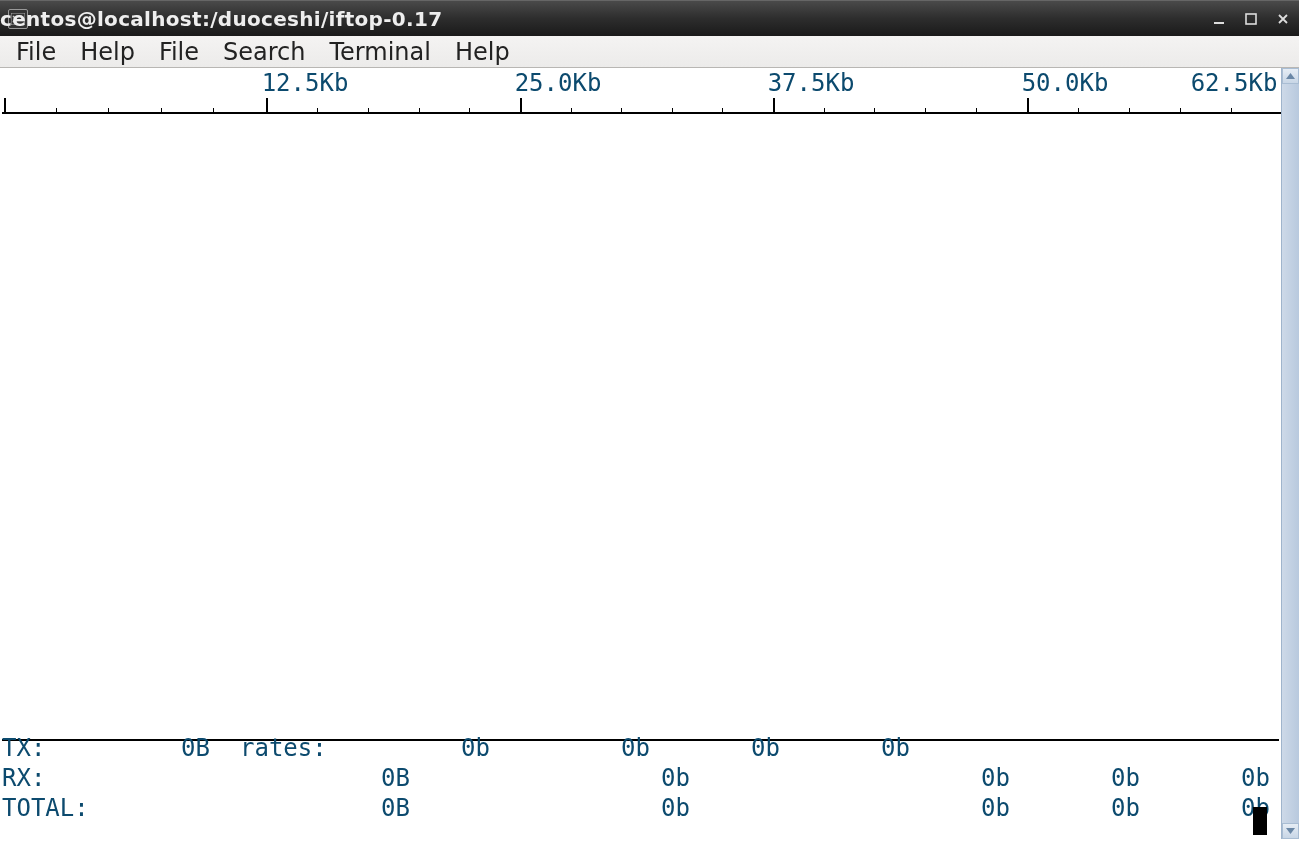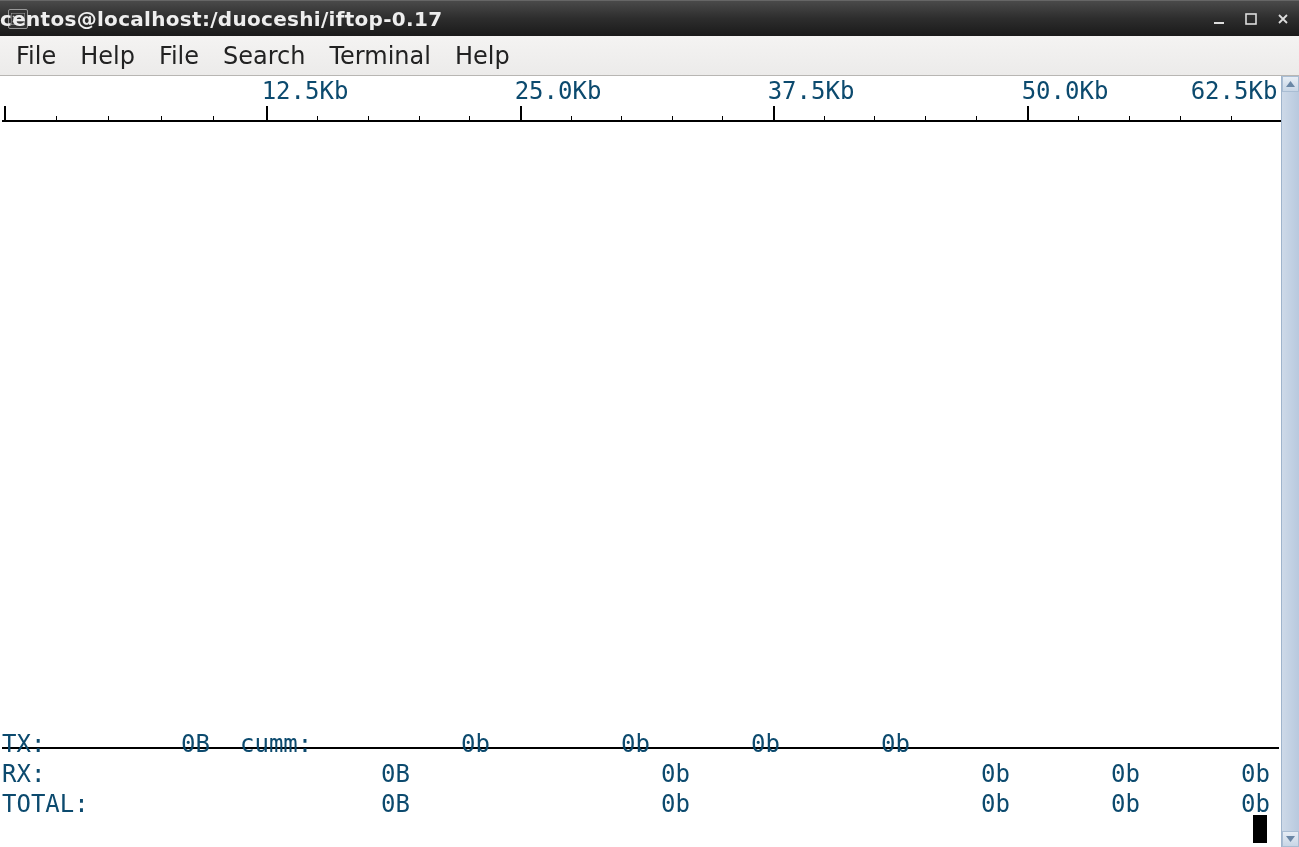--- a/index.html
+++ b/index.html
@@ -49,21 +49,21 @@
       align-items: center;
       justify-content: center;
       color: #ddd;
       font-size: 14px;
       cursor: pointer;
     }
     .win-min svg, .win-max svg, .win-close svg { display:block; }
     
     
     .menubar {
-      height: 40px;
+      height: 32px;
       background: linear-gradient(to bottom, #f4f3f2 0%, #ecebea 100%);
       border-bottom: 1px solid #b8b6b3;
       display: flex;
       align-items: center;
       padding: 0 4px;
       font-size: 24px;
       color: #222;
     }
     .menubar .menu-item {
       padding: 4px 12px;
@@ -129,21 +129,21 @@
     
     .stats-divider {
       position: absolute;
       left: 2px; right: 2px;
       height: 2px;
       background: #000;
     }
     .stats {
       position: absolute;
       left: 0; right: 0;
-      bottom: 12px;
+      bottom: 0;
       padding-bottom: 16px;
     }
     .stats-row {
       display: flex;
       white-space: pre;
     }
     .col-label { width: 90px; padding-left:2px; }
     .col-cumm-lbl { width: 200px; text-align: right; padding-right: 18px; }
     .col-cumm-val { width: 150px; text-align: right; padding-right: 30px;}
     .col-peak-lbl { width: 140px; text-align: left; }
@@ -256,21 +256,21 @@
         <div class="tick-minor" style="left:1180px"></div>
         <div class="tick-minor" style="left:1231px"></div>
     </div>
 
     <div class="stats-divider" style="bottom:98px"></div>
 
     <div class="stats">
       <div class="stats-row">
         <span class="col-label">TX:</span>
         <span class="col-cumm-val">0B</span>
-        <span class="col-peak-lbl">cumm:</span>
+        <span class="col-peak-lbl">rates:</span>
         <span class="col-peak-val">0b</span>
         <span class="col-r1">0b</span>
         <span class="col-r2">0b</span>
         <span class="col-r3">0b</span>
       </div>
       <div class="stats-row">
         <span class="col-label">RX:</span>
         <span class="col-cumm-lbl"></span>
         <span class="col-cumm-val">0B</span>
         <span class="col-peak-lbl"></span>

